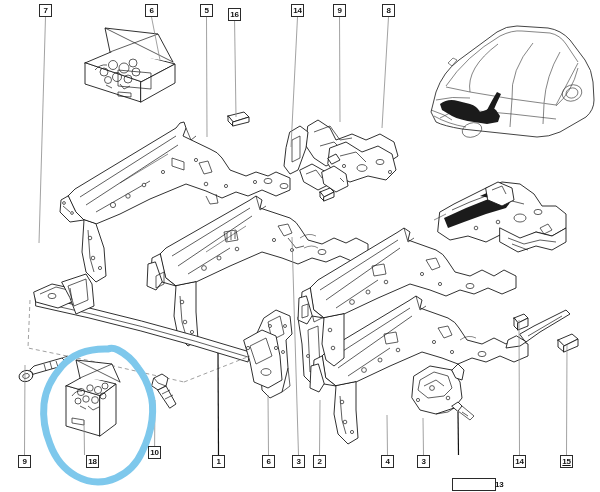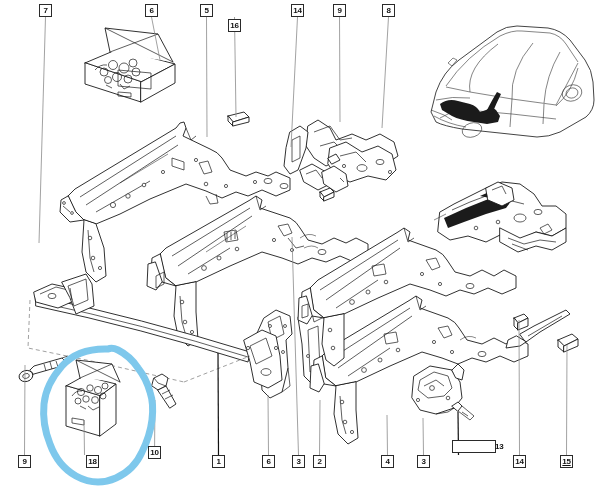--- a/index.html
+++ b/index.html
@@ -408,31 +408,31 @@
     <path id="hl-path" class="highlight" d="M108,349 Q78,348 62,366 Q46,384 44,404 Q42,424 50,444
              Q58,466 76,476 Q96,487 116,478 Q134,470 142,452
              Q150,436 152,420 Q154,404 150,392 Q146,378 138,368
              Q130,356 118,350 Q112,347 108,349 Z" stroke="#7ec8ec" stroke-width="7"></path>
   </svg>
 
   <div id="callouts">
       <div class="callout-box" style="left: 39px; top: 4px;"><span>7</span></div>
       <div class="callout-box" style="left: 145px; top: 4px;"><span>6</span></div>
       <div class="callout-box" style="left: 200px; top: 4px;"><span>5</span></div>
-      <div class="callout-box" style="left: 228px; top: 19px;"><span>16</span></div>
+      <div class="callout-box" style="left: 228px; top: 8px;"><span>16</span></div>
       <div class="callout-box" style="left: 291px; top: 4px;"><span>14</span></div>
       <div class="callout-box" style="left: 333px; top: 4px;"><span>9</span></div>
       <div class="callout-box" style="left: 382px; top: 4px;"><span>8</span></div>
       <div class="callout-box" style="left: 18px; top: 455px;"><span>9</span></div>
       <div class="callout-box" style="left: 86px; top: 455px;"><span>18</span></div>
       <div class="callout-box" style="left: 148px; top: 446px;"><span>10</span></div>
       <div class="callout-box" style="left: 212px; top: 455px;"><span>1</span></div>
       <div class="callout-box" style="left: 262px; top: 455px;"><span>6</span></div>
       <div class="callout-box" style="left: 292px; top: 455px;"><span>3</span></div>
       <div class="callout-box" style="left: 313px; top: 455px;"><span>2</span></div>
       <div class="callout-box" style="left: 381px; top: 455px;"><span>4</span></div>
       <div class="callout-box" style="left: 417px; top: 455px;"><span>3</span></div>
-      <div class="callout-box" style="left: 452px; top: 440px; padding-left: 42px;"><span>13</span></div>
+      <div class="callout-box" style="left: 452px; top: 478px; padding-left: 42px;"><span>13</span></div>
       <div class="callout-box" style="left: 513px; top: 455px;"><span>14</span></div>
       <div class="callout-box" style="left: 560px; top: 455px; text-decoration: underline;"><span>15</span></div>
     </div>
 
 </div>
 
 </body></html>

